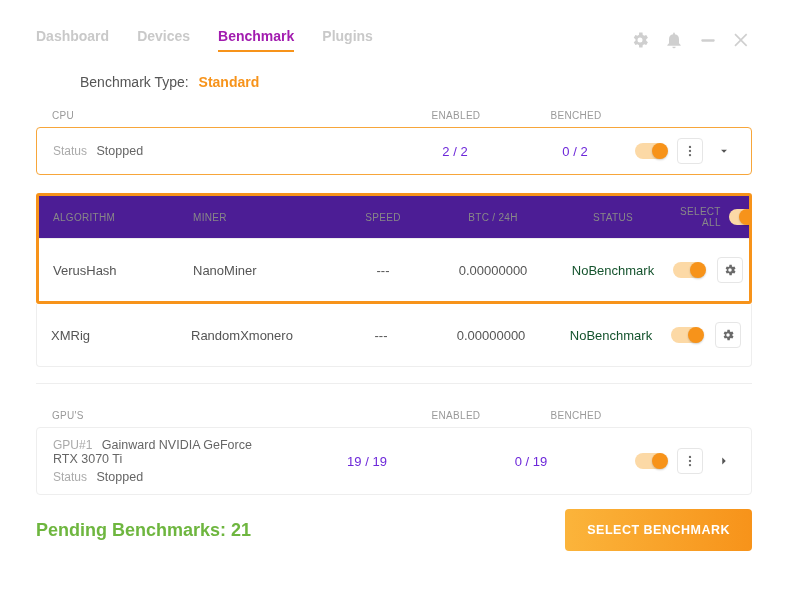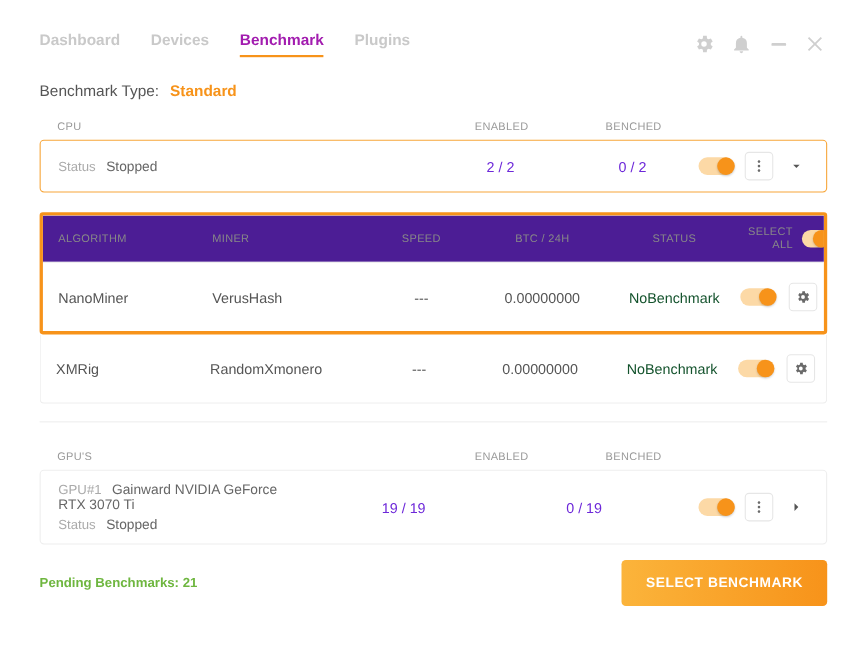--- a/index.html
+++ b/index.html
@@ -31,20 +31,21 @@
     border-bottom: 2px solid #f7931a;
   }
   .win-icons { display: flex; gap: 14px; align-items: center; color: #cfcfcf; }
   .win-icons svg { width: 20px; height: 20px; display:block; }
 
   
   .bench-type {
     padding: 14px 36px 10px 36px;
     font-size: 14px;
     color: #555;
+    margin-left: 44px;
   }
   .bench-type .val { color: #f7931a; font-weight: 600; margin-left: 6px; }
 
   
   .section-header, .device-row, .algo-header, .algo-row, .gpu-row {
     margin: 0 36px;
   }
   .section-header {
     display: grid;
     grid-template-columns: 1fr 120px 120px 100px;
@@ -158,21 +159,21 @@
   
   .bottombar {
     display:flex;
     justify-content: space-between;
     align-items: center;
     padding: 14px 36px 0 36px;
   }
   .pending {
     color:#6eb63f;
     font-weight:700;
-    font-size: 12px;
+    font-size: 18px;
   }
   .start-btn {
     background: linear-gradient(90deg,#fbb43b,#f7931a);
     border:none;
     color:#fff;
     font-weight:700;
     font-size: 12.5px;
     letter-spacing: .5px;
     padding: 14px 22px;
     border-radius: 4px;
@@ -258,22 +259,22 @@
     <div>MINER</div>
     <div class="hcell-c">SPEED</div>
     <div class="hcell-c">BTC / 24H</div>
     <div class="hcell-c">STATUS</div>
     <div class="selall">
       <span>SELECT ALL</span>
       <div class="toggle"></div>
     </div>
   </div>
   <div class="algo-row">
+    <div>VerusHash</div>
     <div>NanoMiner</div>
-    <div>VerusHash</div>
     <div class="speed">---</div>
     <div class="btc">0.00000000</div>
     <div class="status">NoBenchmark</div>
     <div class="rcontrols">
       <div class="toggle"></div>
       <div class="icon-btn">
         <svg viewBox="0 0 24 24" fill="currentColor">
             <path d="M19.4 13a7.8 7.8 0 0 0 .1-1 7.8 7.8 0 0 0-.1-1l2.1-1.6-2-3.5-2.5 1a7.6 7.6 0 0 0-1.7-1L15 3h-4l-.3 2.9a7.6 7.6 0 0 0-1.7 1l-2.5-1-2 3.5L6.6 11a7.8 7.8 0 0 0 0 2l-2.1 1.6 2 3.5 2.5-1a7.6 7.6 0 0 0 1.7 1L11 21h4l.3-2.9a7.6 7.6 0 0 0 1.7-1l2.5 1 2-3.5Zm-7.4 2a3 3 0 1 1 3-3 3 3 0 0 1-3 3Z"></path>
           </svg>
       </div>

